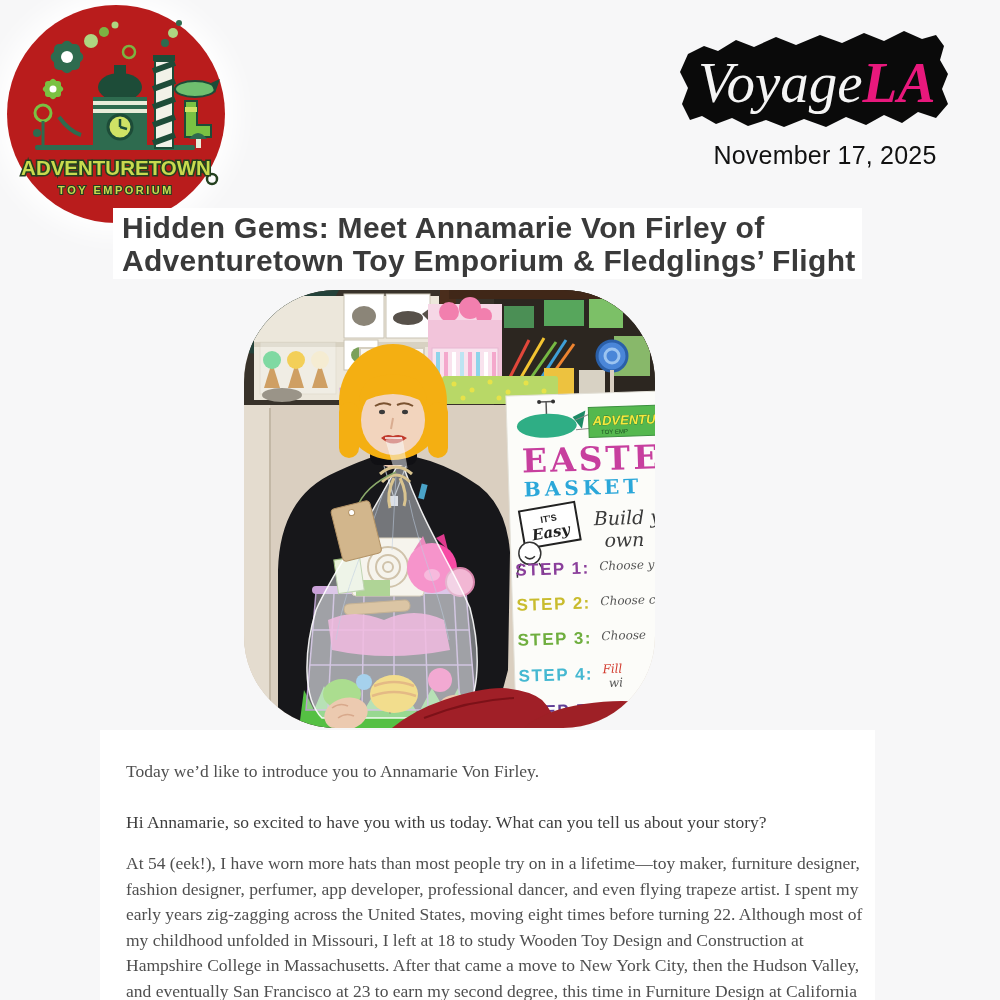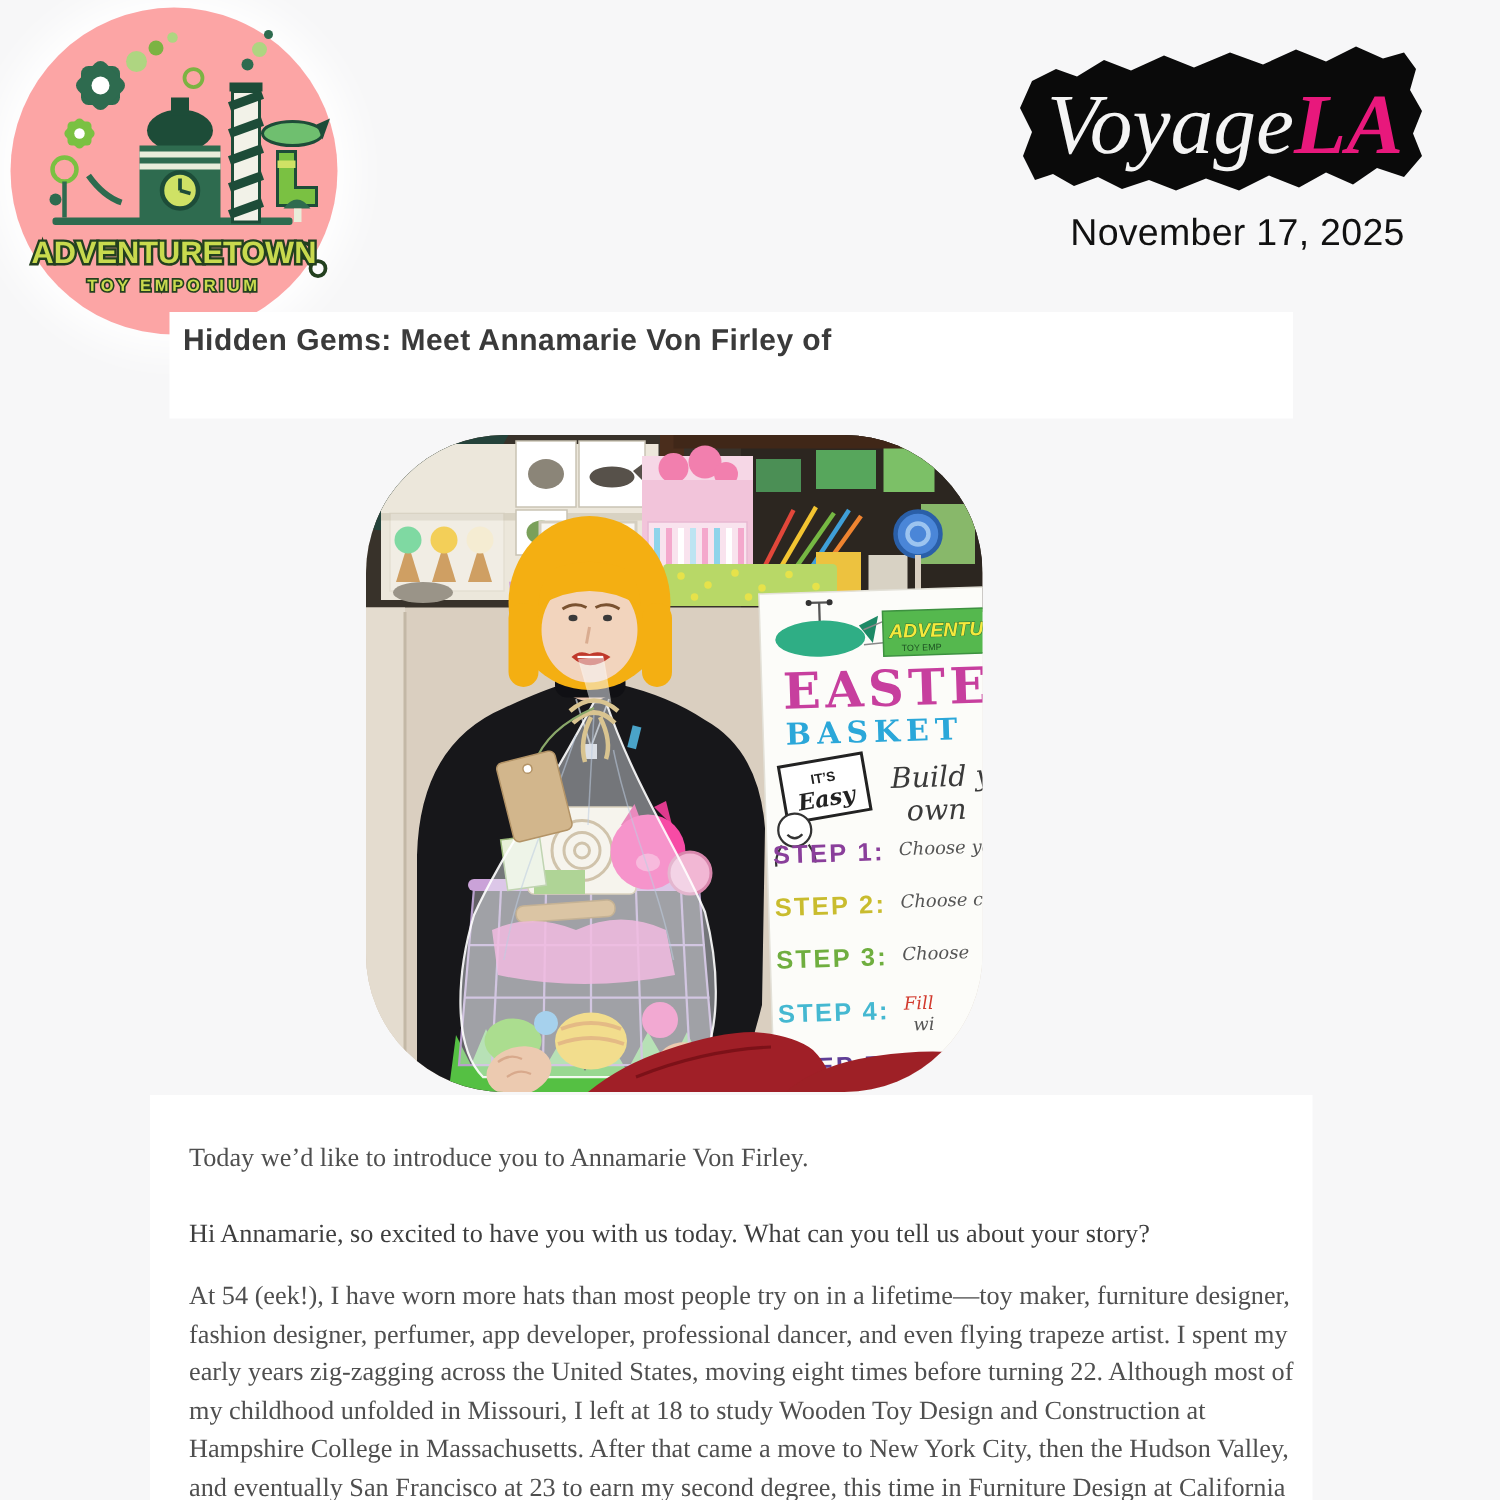--- a/index.html
+++ b/index.html
@@ -1,31 +1,31 @@
 <!DOCTYPE html>
 <html><head>
 <meta charset="utf-8">
 <style>
   html,body{margin:0;padding:0;}
   .page{position:relative;width:1000px;height:1000px;background:#f7f7f8;overflow:hidden;
         font-family:"Liberation Sans",sans-serif;}
 
   
   .badge{position:absolute;left:7px;top:5px;width:218px;height:218px;border-radius:50%;
-         background:#fca5a5;box-shadow:0 0 26px 12px rgba(255,255,255,.95);}
+         background:#b91c1c;box-shadow:0 0 26px 12px rgba(255,255,255,.95);}
   .badge svg{display:block;}
 
   
   .voyage{position:absolute;left:678px;top:26px;width:272px;height:104px;}
   .pub-date{position:absolute;left:690px;top:141px;width:270px;text-align:center;
             font-size:25px;color:#111;letter-spacing:.2px;}
 
   
   .headline{position:absolute;left:113px;top:208px;width:749px;height:71px;background:#ffffff;
-            color:#3a3a3a;font-weight:700;font-size:20px;line-height:33px;letter-spacing:.3px;
+            color:#3a3a3a;font-weight:700;font-size:30px;line-height:33px;letter-spacing:.3px;
             padding:3px 0 0 9px;box-sizing:border-box;white-space:nowrap;}
 
   
   .photo{position:absolute;left:244px;top:290px;width:411px;height:438px;}
 
   
   .panel{position:absolute;left:100px;top:730px;width:775px;height:270px;background:#ffffff;
          box-sizing:border-box;padding:13px 10px 0 10px;color:#4f4f4f;
          font-family:"Liberation Serif",serif;font-size:17.5px;line-height:25.5px;}
   .panel p{margin:16px;width:753px;}
@@ -109,20 +109,21 @@
          88,94 70,100 54,92 38,98 24,90 12,94 4,78 10,62 2,46 Z"></path>
     <text x="20" y="76" font-family="Liberation Serif, serif" font-style="italic" font-size="57">
       <tspan fill="#f4f4f4">Voyage</tspan><tspan font-weight="bold" fill="#e8187c">LA</tspan>
     </text>
   </svg>
 
   <div class="pub-date">November 17, 2025</div>
 
   <div class="headline">
     <span>Hidden Gems: Meet Annamarie Von Firley of</span><br>
+    <span>Adventuretown Toy Emporium &amp; Fledglings’ Flight</span>
   </div>
 
   <svg class="photo" viewBox="0 0 411 438">
     <defs>
         <clipPath id="ph">
           <rect x="0" y="0" width="411" height="438" rx="92"></rect>
         </clipPath>
       </defs>
     <g clip-path="url(#ph)">
 

